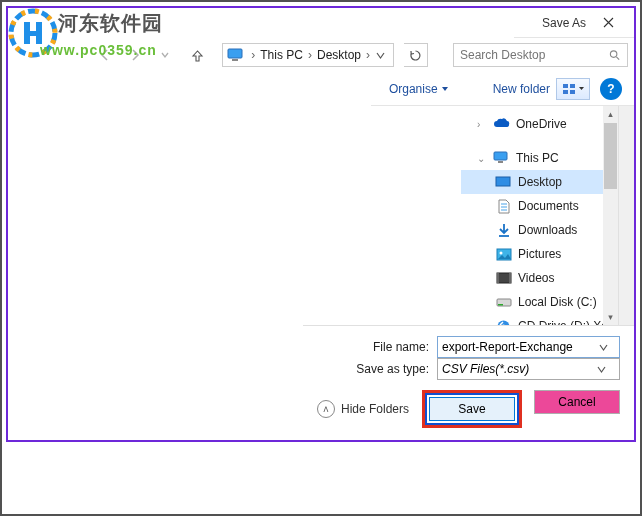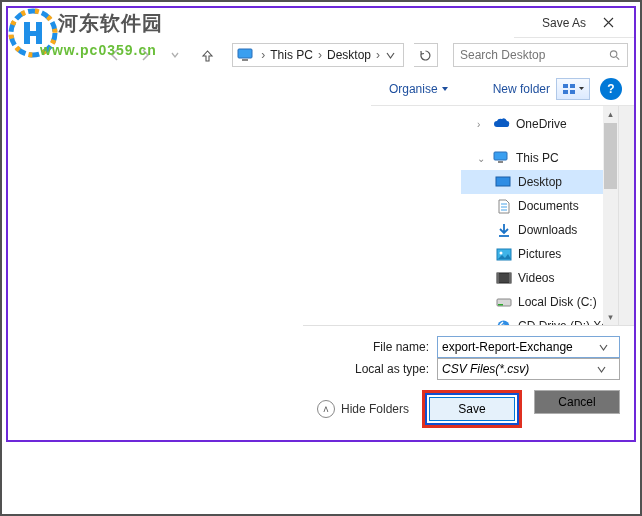--- a/index.html
+++ b/index.html
@@ -18,21 +18,21 @@
 .navbar { height: 34px; display: flex; align-items: center; padding: 2px 6px; gap: 4px; }
 .nav-arrow { width: 26px; height: 26px; display: flex; align-items: center; justify-content: center; color: #b0b0b0; border-radius: 2px; }
 .nav-up { width: 22px; height: 22px; margin: 0 4px; display: flex; align-items: center; justify-content: center; color: #555; }
 .breadcrumb { flex: 1; height: 24px; border: 1px solid #ccc; display: flex; align-items: center; padding: 0 4px; margin: 0 6px; }
 .bc-folder-icon { width: 18px; height: 16px; margin-right: 4px; }
 .bc-seg { padding: 0 3px; color: #222; }
 .bc-chev { color: #666; padding: 0 2px; }
 .bc-spacer { flex: 1; }
 .bc-drop { color: #555; padding: 0 4px; }
 .refresh { width: 24px; height: 24px; border: 1px solid #ccc; border-left: none; display: flex; align-items: center; justify-content: center; color: #555; }
-.search { width: 175px; height: 24px; border: 1px solid #ccc; margin-left: 11px; padding: 0 6px; color: #888; display: flex; align-items: center; }
+.search { width: 175px; height: 24px; border: 1px solid #ccc; margin-left: 21px; padding: 0 6px; color: #888; display: flex; align-items: center; }
 .search input { border: none; outline: none; width: 100%; color: #888; font-size: 12px; background: transparent; }
 
 .toolbar { height: 34px; border-bottom: 1px solid #e5e5e5; display: flex; align-items: center; padding: 0 12px; }
 .tb-btn { color: #1e4f9e; padding: 4px 6px; display: flex; align-items: center; gap: 3px; cursor: pointer; }
 .tb-sep { width: 32px; }
 .tb-right { margin-left: auto; display: flex; align-items: center; gap: 10px; }
 .view-btn { width: 34px; height: 22px; border: 1px solid #b0c8e8; background: linear-gradient(#f5f9ff,#dceaff); display: flex; align-items: center; justify-content: center; gap: 2px; }
 .help-btn { width: 22px; height: 22px; border-radius: 50%; background: #0078d7; color: #fff; display: flex; align-items: center; justify-content: center; font-weight: bold; font-size: 13px; }
 
 .body { flex: 1; display: flex; min-height: 0; }
@@ -52,21 +52,21 @@
 .field-row { display: flex; align-items: center; }
 .field-label { width: 120px; text-align: right; padding-right: 8px; color: #222; }
 .field-input { flex: 1; height: 22px; border: 1px solid #7aa7d8; padding: 0 4px; display: flex; align-items: center; }
 .field-input input { border: none; outline: none; width: 100%; font-size: 12px; }
 .field-input.combo { border: 1px solid #aaa; justify-content: space-between; font-style: italic; }
 .combo-drop { width: 18px; text-align: center; color: #555; }
 .button-row { display: flex; align-items: center; margin-top: 10px; }
 .hide-folders { display: flex; align-items: center; gap: 6px; color: #333; cursor: pointer; }
 .hide-folders .chev-circle { width: 18px; height: 18px; border: 1px solid #888; border-radius: 50%; display: flex; align-items: center; justify-content: center; font-size: 10px; color: #555; }
 .btns { margin-left: auto; display: flex; gap: 12px; }
-.btn { width: 86px; height: 24px; border: 1px solid #adadad; background: #737373; display: flex; align-items: center; justify-content: center; cursor: pointer; }
+.btn { width: 86px; height: 24px; border: 1px solid #adadad; background: #ec4899; display: flex; align-items: center; justify-content: center; cursor: pointer; }
 .btn.save { border: 1px solid #0078d7; background: #e5f1fb; }
 .save-highlight { border: 3px solid #e03020; padding: 0; }
 .save-highlight-inner { border: 2px solid #1050d0; padding: 2px; }
 
 svg { display: block; }
 </style>
 </head>
 <body>
 
 <div class="outer-border"></div>
@@ -286,21 +286,21 @@
       <div class="field-input">
         <input value="export-Report-Exchange" style="">
         <span class="combo-drop">
           <svg width="9" height="9" viewBox="0 0 9 9">
               <path d="M1 2 L4.5 7 L8 2" fill="none" stroke="#555" stroke-width="1.2"></path>
             </svg>
         </span>
       </div>
     </div>
     <div class="field-row">
-      <div class="field-label">Local as type:</div>
+      <div class="field-label">Save as type:</div>
       <div class="field-input combo">
         <span>CSV Files(*.csv)</span>
         <span class="combo-drop">
           <svg width="9" height="9" viewBox="0 0 9 9">
               <path d="M1 2 L4.5 7 L8 2" fill="none" stroke="#555" stroke-width="1.2"></path>
             </svg>
         </span>
       </div>
     </div>
     <div class="button-row">

